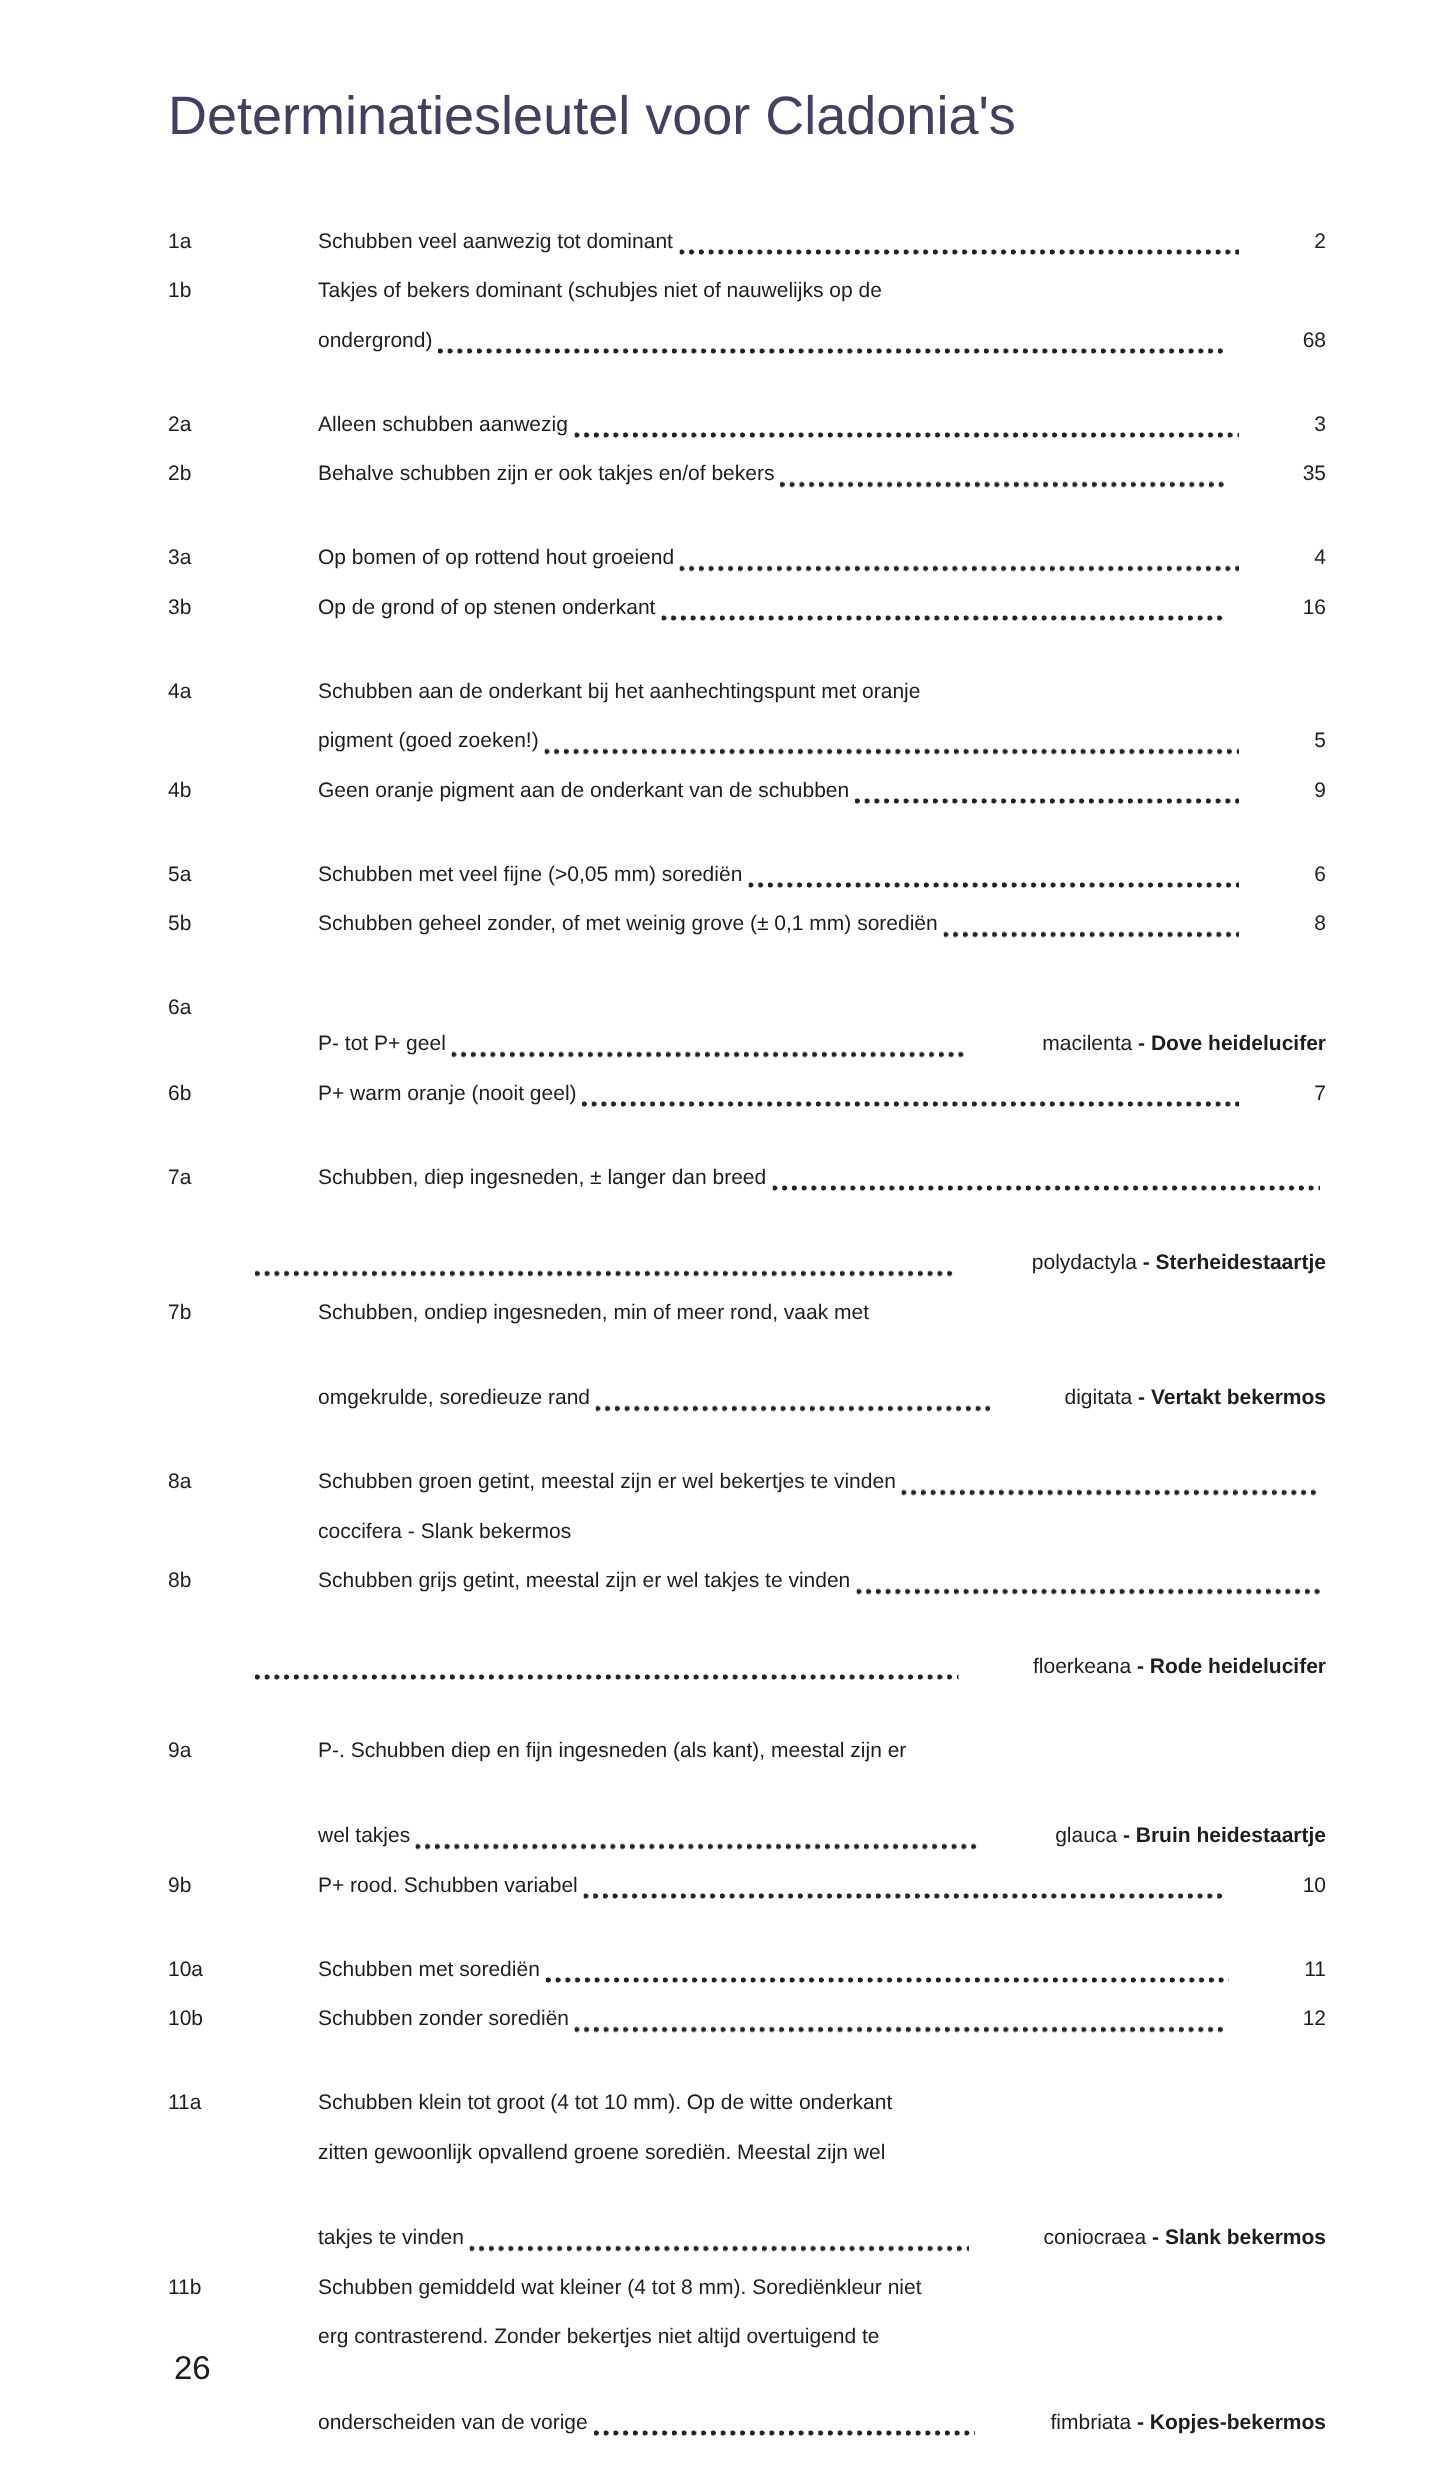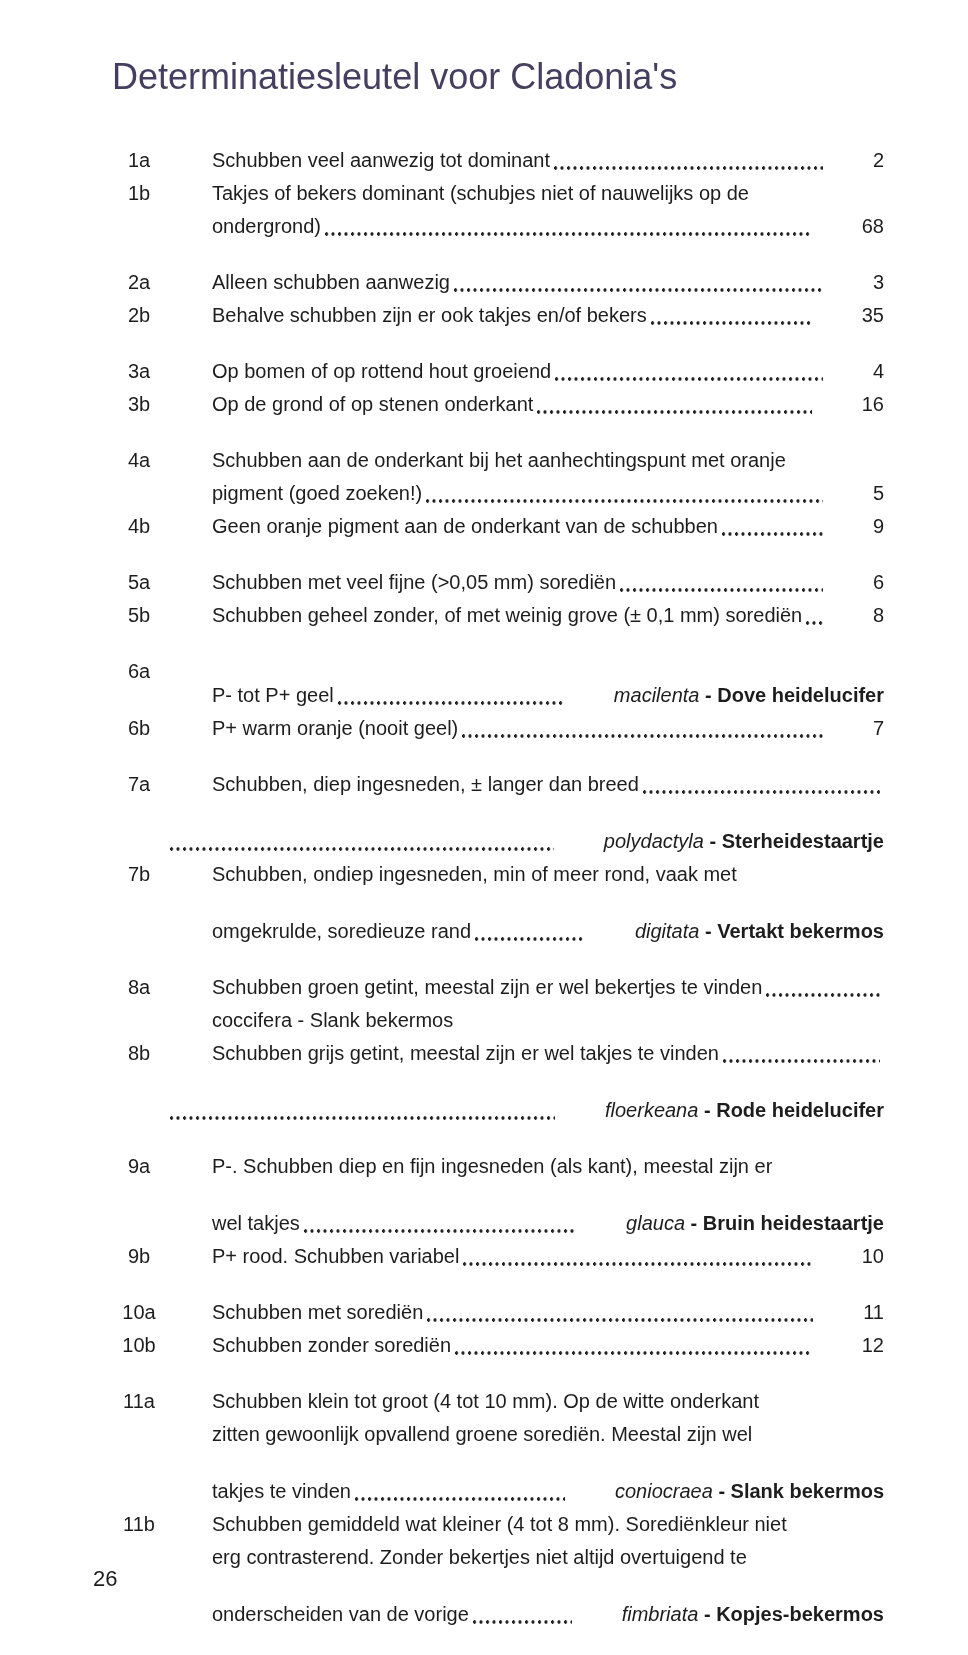--- a/index.html
+++ b/index.html
@@ -18,45 +18,44 @@
   .title {
     margin: 0 0 46px 0;
     font-size: 36px;
     font-weight: 400;
     letter-spacing: 0px;
     color: var(--title-color, #453e5f);
   }
   .key-list { width: 100%; }
   .entry {
     display: flex;
-    font-size: 20px;
+    font-size: 14px;
     line-height: 33px;
-    text-align: center;
   }
   .entry.group-gap { margin-top: 23px; }
   .entry-label { width: 54px; flex: 0 0 54px; }
   .entry-body { flex: 1 1 auto; min-width: 0; }
   .line { display: flex; align-items: flex-end; }
   .txt { white-space: pre; margin-left: 46px; }
   .txt + .txt { margin-left: 0.28em; margin-top: 24px; }
-  .s-i { font-style: italic; }
+  .s-i { }
   .s-b { font-weight: 700; }
   .leader {
     flex: 1 1 auto;
     min-width: 14px;
     height: 4px;
     margin: 0 4px 7px 4px;
     background-image: radial-gradient(circle at 1.5px 2px, #222222 1.5px, transparent 1.9px);
     background-size: 6.5px 4px;
     background-repeat: repeat-x;
     background-position: left bottom;
   }
   .page-number {
     position: absolute;
-    left: 93px;
+    left: 116px;
     top: 1566px;
     font-size: 22px;
     color: var(--text-color, #1d1d1d);
   }
 </style>
 </head>
 <body style="--title-color: #453e5f; --text-color: #1d1d1d;">
 
 <div class="page">
   <h1 class="title">Determinatiesleutel voor Cladonia's</h1>

